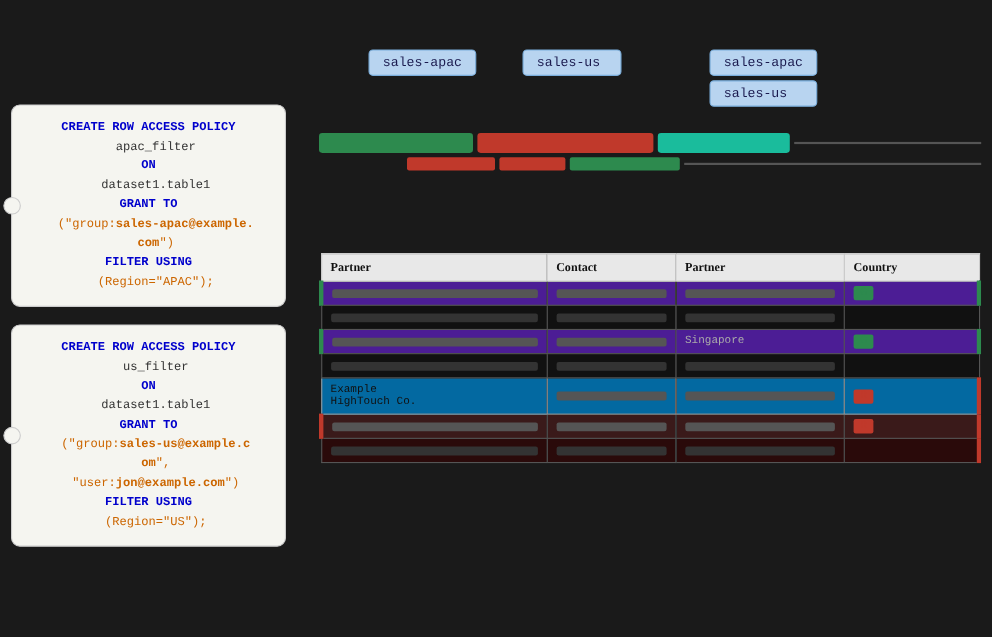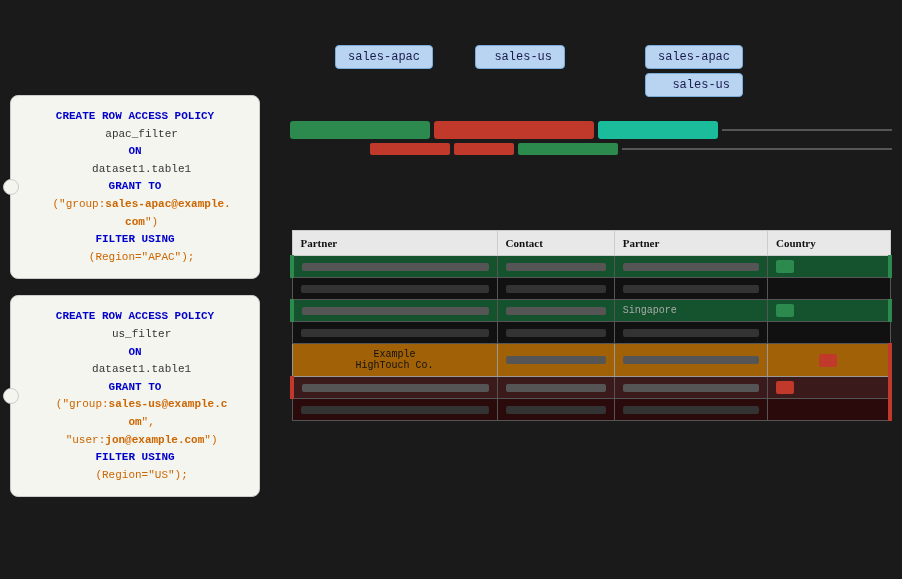--- a/index.html
+++ b/index.html
@@ -80,21 +80,21 @@
       gap: 4px;
     }
 
     .badge {
       background: #b8d4f0;
       border: 1px solid #7aaddb;
       border-radius: 4px;
       padding: 4px 12px;
       font-size: 12px;
       color: #1a1a4e;
-      text-align: right;
+      text-align: left;
       min-width: 90px;
     }
 
     .badge-group-1 { top: 35px; left: 45px; }
     .badge-group-2 { top: 35px; left: 185px; }
     .badge-group-3 { top: 35px; left: 355px; }
 
     
     .table-area {
       flex: 1;
@@ -118,21 +118,21 @@
     }
 
     .data-table td {
       padding: 5px 8px;
       border: 1px solid #555;
       color: #ddd;
       font-size: 10px;
       font-family: 'Courier New', monospace;
     }
 
-    .row-green { background: #14532d; margin-top: 16px; }
+    .row-green { background: #4c1d95; margin-top: 16px; }
     .row-dark { background: #111; }
     .row-red { background: #3a1a1a; }
 
     .left-accent-green { border-left: 4px solid #2d8a4e; }
 
     td.blurred-cell {
       color: transparent;
       position: relative;
     }
     td.blurred-cell::after {
@@ -253,21 +253,21 @@
             <td style="border-right:4px solid #2d8a4e; color:#888;"><span style="background:#2d8a4e;color:#2d8a4e;border-radius:2px;padding:1px 6px;">G</span></td>
           </tr>
 
           <tr class="row-dark">
             <td class="blurred-cell blurred-cell-dark">&nbsp;</td>
             <td class="blurred-cell blurred-cell-dark">&nbsp;</td>
             <td class="blurred-cell blurred-cell-dark">&nbsp;</td>
             <td></td>
           </tr>
 
-          <tr style="background:#a16207;text-align:center;">
+          <tr style="background:#0369a1;">
             <td style="color:#111; border:1px solid #999; border-left:1px solid #999;">Example<br>HighTouch Co.</td>
             <td class="blurred-cell" style="border:1px solid #999;">&nbsp;</td>
             <td class="blurred-cell" style="border:1px solid #999;">&nbsp;</td>
             <td style="border:1px solid #999; border-right:4px solid #c0392b;"><span style="background:#c0392b;color:#c0392b;border-radius:2px;padding:1px 6px;">R</span></td>
           </tr>
 
           <tr class="row-red" style="border-left:4px solid #c0392b;">
             <td class="blurred-cell">&nbsp;</td>
             <td class="blurred-cell">&nbsp;</td>
             <td class="blurred-cell">&nbsp;</td>

